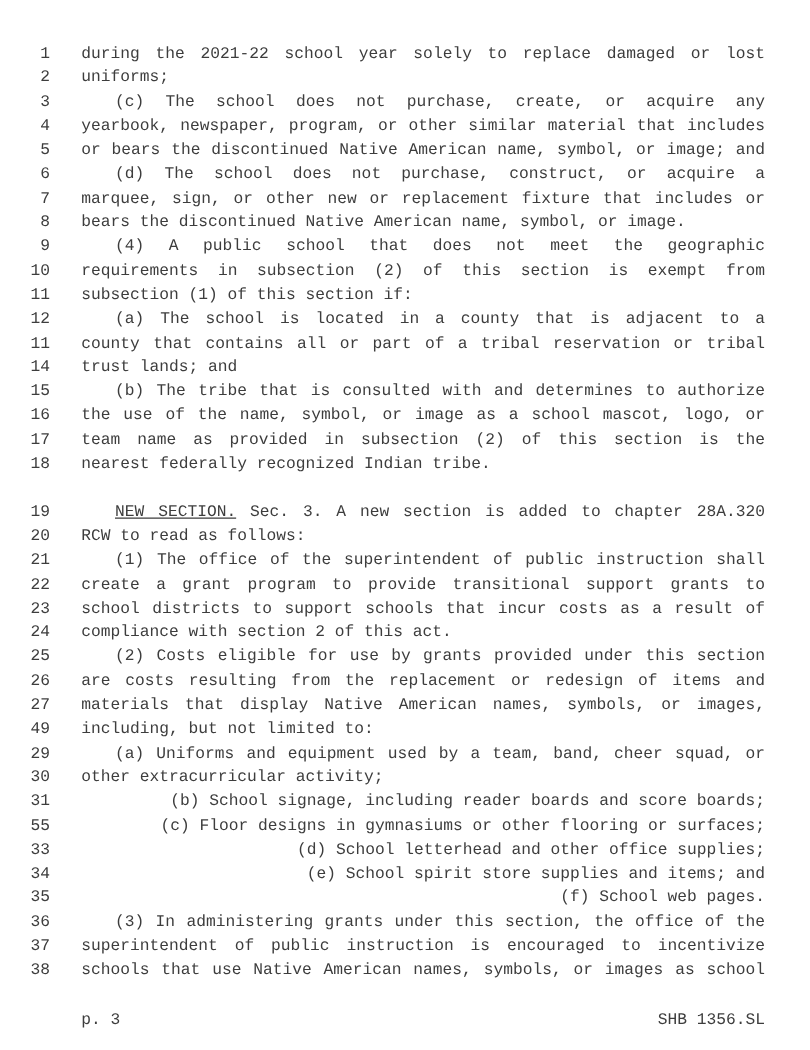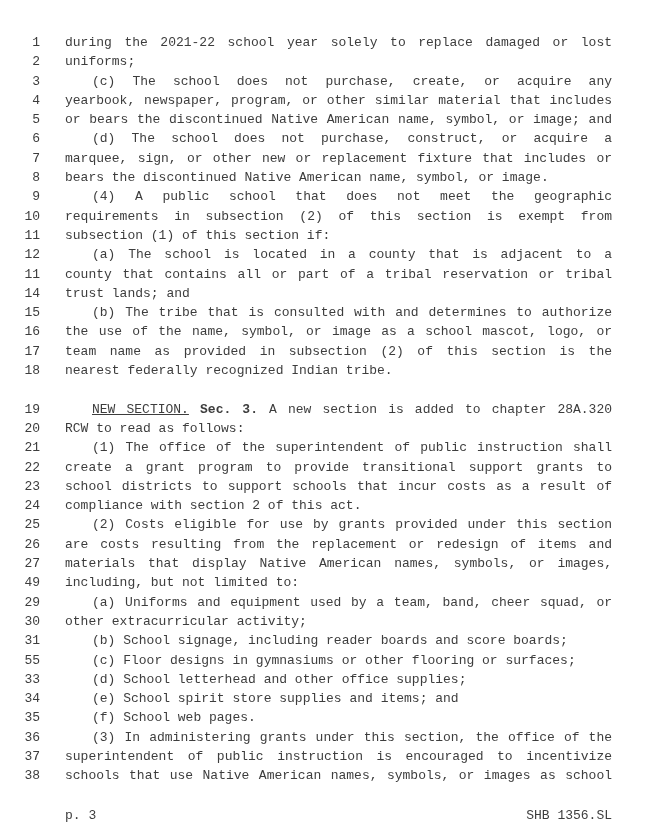--- a/index.html
+++ b/index.html
@@ -30,24 +30,24 @@
     width: 40px;
     text-align: right;
   }
   .txt {
     flex: none;
     width: 547px;
     margin-left: 25px;
     box-sizing: border-box;
     overflow: hidden;
   }
-  .indent { padding-left: 27px; }
+  .indent { padding-left: 27px; text-align: right; }
   .justify { text-align: justify; text-align-last: justify; }
   .u { text-decoration: underline; margin-top: 28px; }
-  .b { font-weight: bold; }
+  .b { font-weight: normal; }
   .footer-row {
     position: absolute;
     top: 806px; left: 65px;
     width: 547px; height: 19.3px;
     line-height: 19.3px;
     text-align: left;
   }
   .footer-right {
     position: absolute;
     right: 0; top: 0;

